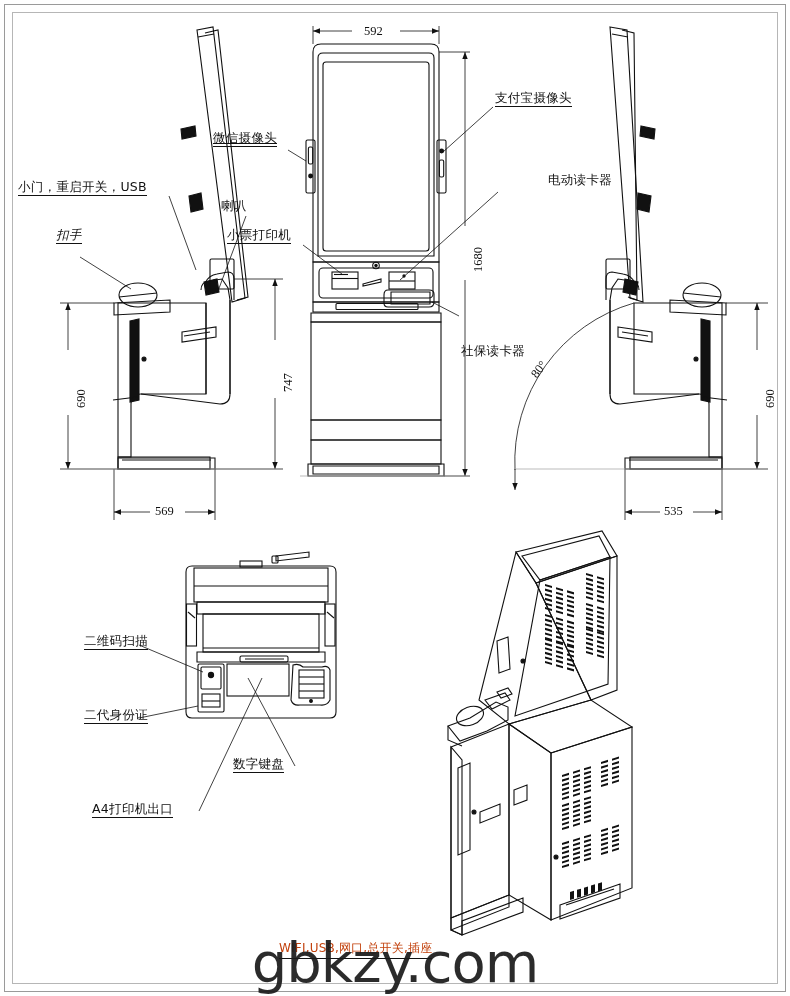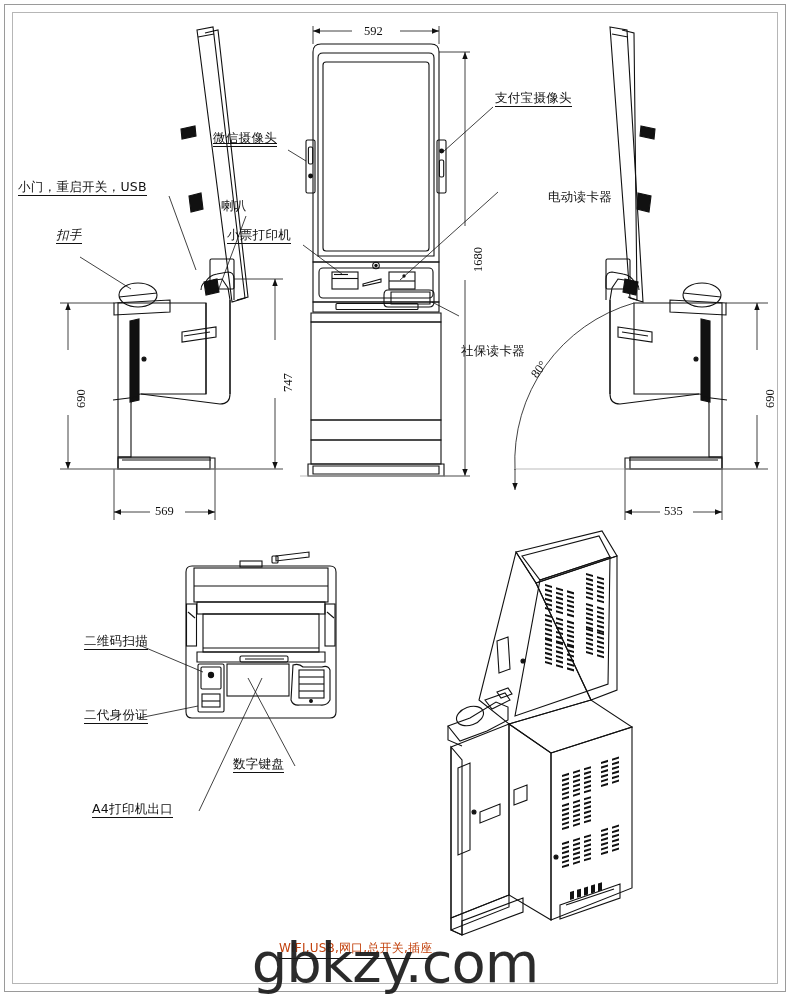--- a/index.html
+++ b/index.html
@@ -427,21 +427,21 @@
       </g>
 
     </g>
   </svg>
 
   <div class="lbl ul" style="left:213px;top:131px;text-decoration:underline;">微信摄像头</div>
   <div class="lbl" style="left:221px;top:199px;">喇叭</div>
   <div class="lbl ul" style="left:227px;top:228px;">小票打印机</div>
 
   <div class="lbl ul" style="left:495px;top:91px;">支付宝摄像头</div>
-  <div class="lbl" style="left:504px;top:190px;padding-left:44px;">电动读卡器</div>
+  <div class="lbl" style="left:504px;top:173px;padding-left:44px;">电动读卡器</div>
   <div class="lbl" style="left:461px;top:308px;margin-top:36px;">社保读卡器</div>
 
   <div class="lbl ul" style="left:18px;top:180px;">小门，重启开关，USB</div>
   <div class="lbl ul" style="left:56px;top:228px;font-style:italic;">扣手</div>
 
   <div class="lbl ul" style="left:84px;top:634px;">二维码扫描</div>
   <div class="lbl ul" style="left:84px;top:708px;">二代身份证</div>
   <div class="lbl ul" style="left:233px;top:757px;">数字键盘</div>
   <div class="lbl ul" style="left:92px;top:802px;">A4打印机出口</div>
 

